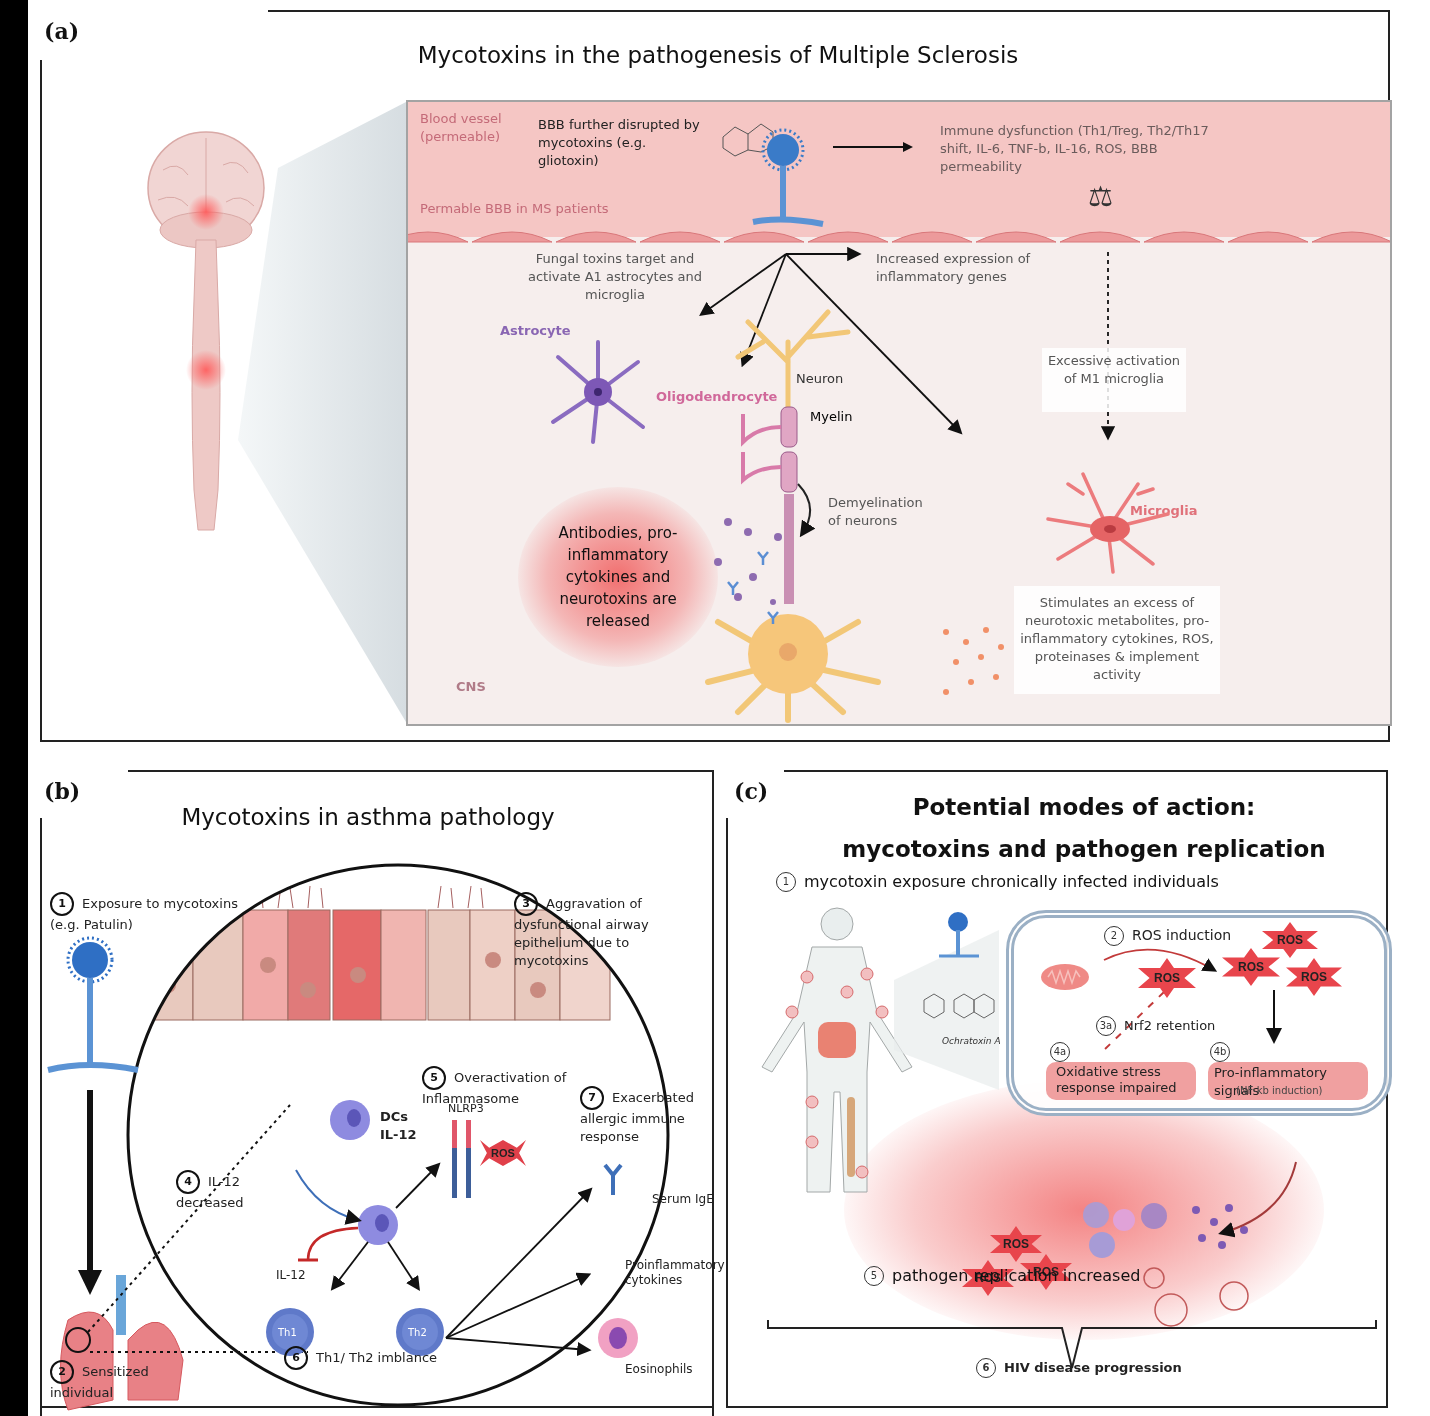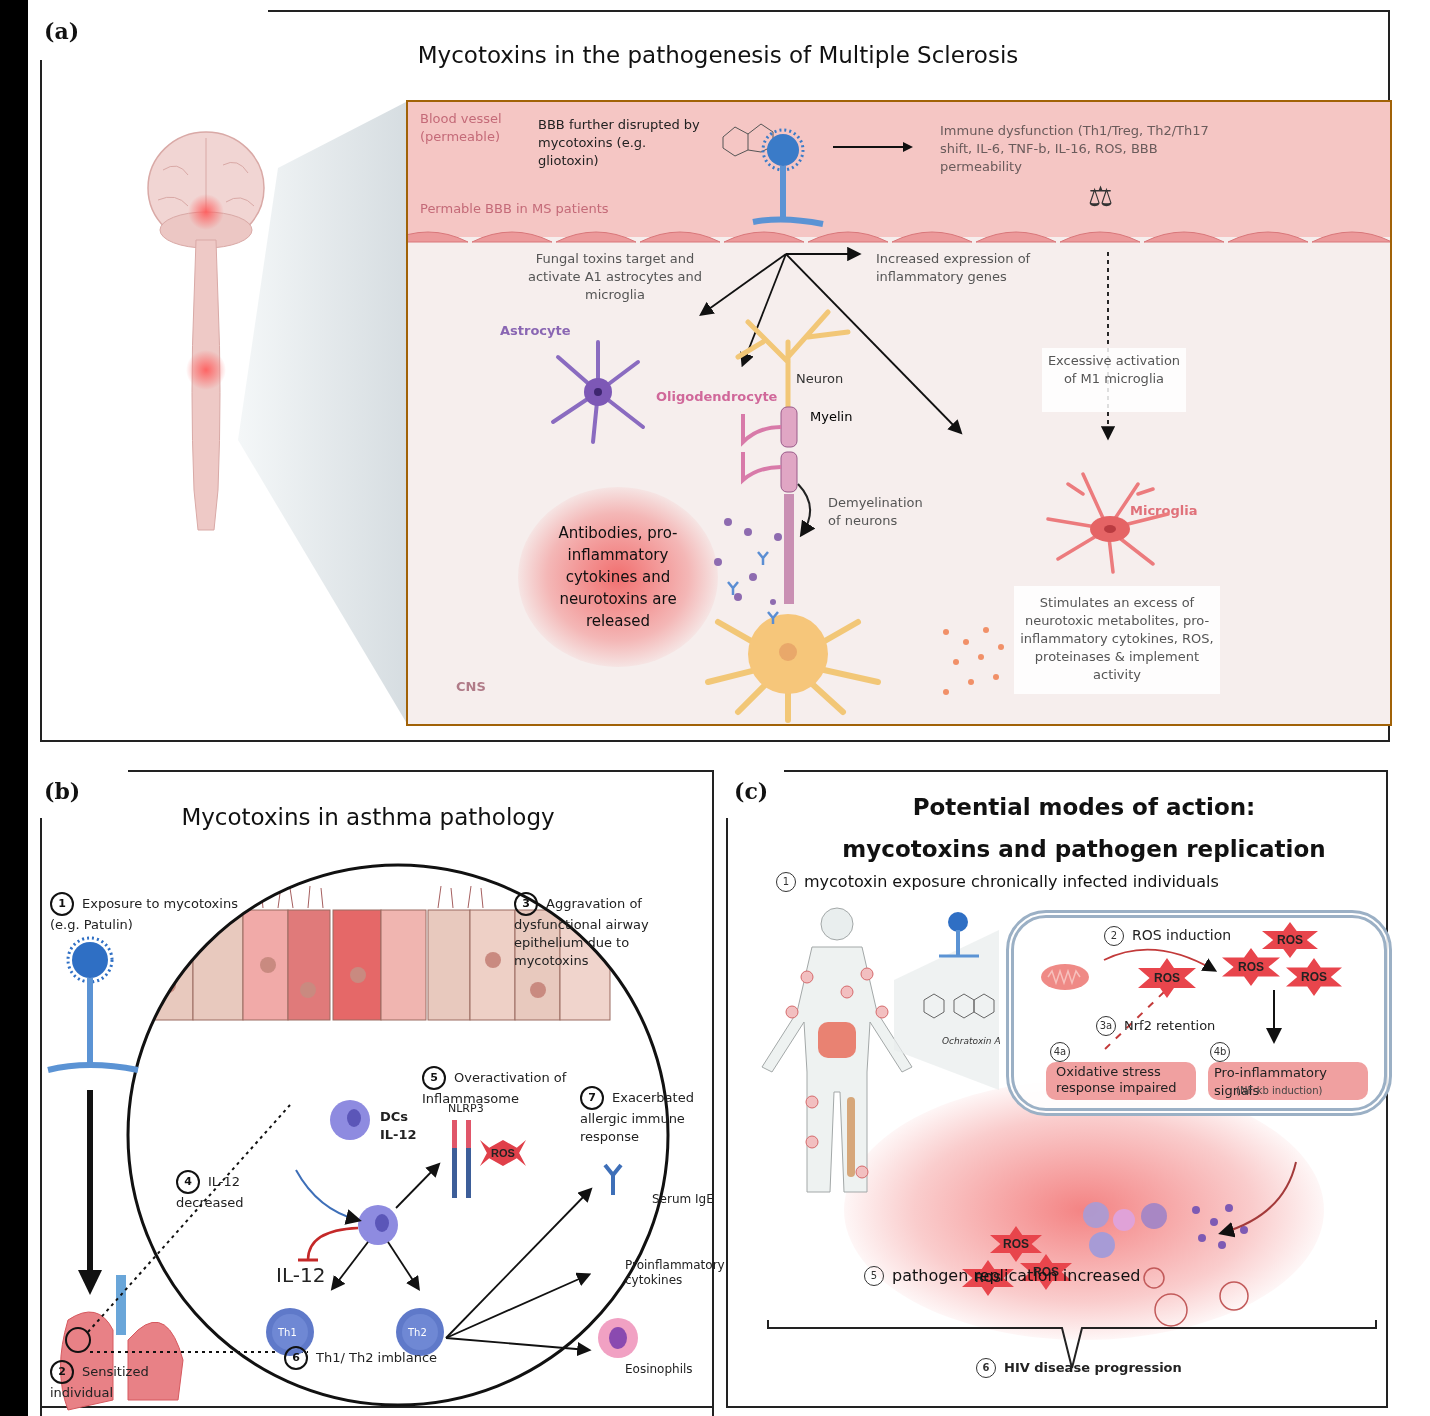--- a/index.html
+++ b/index.html
@@ -46,21 +46,21 @@
     <svg width="160" height="480" style="left:100px;top:130px;">
       <ellipse cx="78" cy="58" rx="58" ry="56" fill="#f1d5d3" stroke="#d9a9a6" stroke-width="1.5"></ellipse>
       <path d="M78 8 L78 100" stroke="#d9a9a6" stroke-width="1"></path>
       <path d="M35 40 q15 -10 25 5 M95 35 q15 -8 25 8 M30 70 q18 -8 30 6 M98 72 q15 -10 28 4" stroke="#d9a9a6" fill="none"></path>
       <ellipse cx="78" cy="100" rx="46" ry="18" fill="#ecc7c4" stroke="#d9a9a6"></ellipse>
       <path d="M68 110 L66 170 Q62 260 66 360 L70 400 L86 400 L90 360 Q94 260 90 170 L88 110 Z" fill="#eec9c6" stroke="#d9a9a6"></path>
       <circle cx="78" cy="82" r="18" fill="url(#hot)"></circle>
       <circle cx="78" cy="240" r="20" fill="url(#hot)"></circle>
     </svg>
 
-    <div class="abs" style="left:378px;top:100px;width:982px;height:622px;border:2px solid #a16207;background:#f6eeed;overflow:hidden;">
+    <div class="abs" style="left:378px;top:100px;width:982px;height:622px;border:2px solid #a3a3a3;background:#f6eeed;overflow:hidden;">
 
       <div class="abs" style="left:0;top:0;width:982px;height:135px;background:#f5c6c4;"></div>
       <svg width="982" height="30" style="left:0;top:118px;">
         <g fill="#ec9a9b" stroke="#d9777a" stroke-width="1">
           <path d="M-20 22 Q20 2 60 22 Z"></path>
             <path d="M64 22 Q104 2 144 22 Z"></path>
             <path d="M148 22 Q188 2 228 22 Z"></path>
           <path d="M232 22 Q272 2 312 22 Z"></path>
             <path d="M316 22 Q356 2 396 22 Z"></path>
             <path d="M400 22 Q440 2 480 22 Z"></path>
@@ -274,21 +274,21 @@
     <div class="txt dark" style="left:22px;top:132px;width:210px;"><span class="num">1</span><span>Exposure to mycotoxins (e.g. Patulin)</span></div>
     <div class="txt dark" style="left:22px;top:600px;width:120px;"><span class="num">2</span><span>Sensitized individual</span></div>
     <div class="txt dark" style="left:486px;top:132px;width:170px;"><span class="num">3</span><span>Aggravation of dysfunctional airway epithelium due to mycotoxins</span></div>
     <div class="txt dark" style="left:148px;top:410px;width:110px;"><span class="num">4</span><span>IL-12 decreased</span></div>
     <div class="txt dark" style="left:394px;top:306px;width:150px;"><span class="num">5</span><span>Overactivation of Inflammasome</span></div>
     <div class="txt dark" style="left:256px;top:586px;width:200px;"><span class="num">6</span><span>Th1/ Th2 imblance</span></div>
     <div class="txt dark" style="left:552px;top:326px;width:130px;"><span class="num">7</span><span>Exacerbated allergic immune response</span></div>
     <div class="txt dark" style="left:352px;top:348px;width:40px;font-weight:bold;">DCs IL-12</div>
     <div class="txt dark" style="left:420px;top:340px;font-size:11px;">NLRP3</div>
     <div class="abs" style="left:452px;top:380px;width:46px;height:26px;background:#e0404a;clip-path:polygon(0 0,20% 30%,50% 0,80% 30%,100% 0,85% 50%,100% 100%,80% 70%,50% 100%,20% 70%,0 100%,15% 50%);text-align:center;line-height:26px;font-size:11px;font-weight:bold;color:#222;">ROS</div>
-    <div class="txt dark" style="left:248px;top:506px;font-size:20px;">IL-12</div>
+    <div class="txt dark" style="left:248px;top:506px;font-size:12px;">IL-12</div>
     <div class="txt" style="left:250px;top:564px;color:#fff;font-size:10px;">Th1</div>
     <div class="txt" style="left:380px;top:564px;color:#fff;font-size:10px;">Th2</div>
     <div class="txt dark" style="left:624px;top:430px;font-size:12px;">Serum IgE</div>
     <div class="txt dark" style="left:597px;top:498px;width:100px;font-size:12px;line-height:15px;">Proinflammatory cytokines</div>
     <div class="txt dark" style="left:597px;top:600px;font-size:12px;">Eosinophils</div>
   </div>
 
   <div class="abs" style="left:696px;top:760px;width:706px;height:656px;">
     <div class="abs" style="left:60px;top:10px;width:604px;height:2px;background:#222;"></div>
     <div class="abs" style="left:662px;top:10px;width:2px;height:636px;background:#222;"></div>

